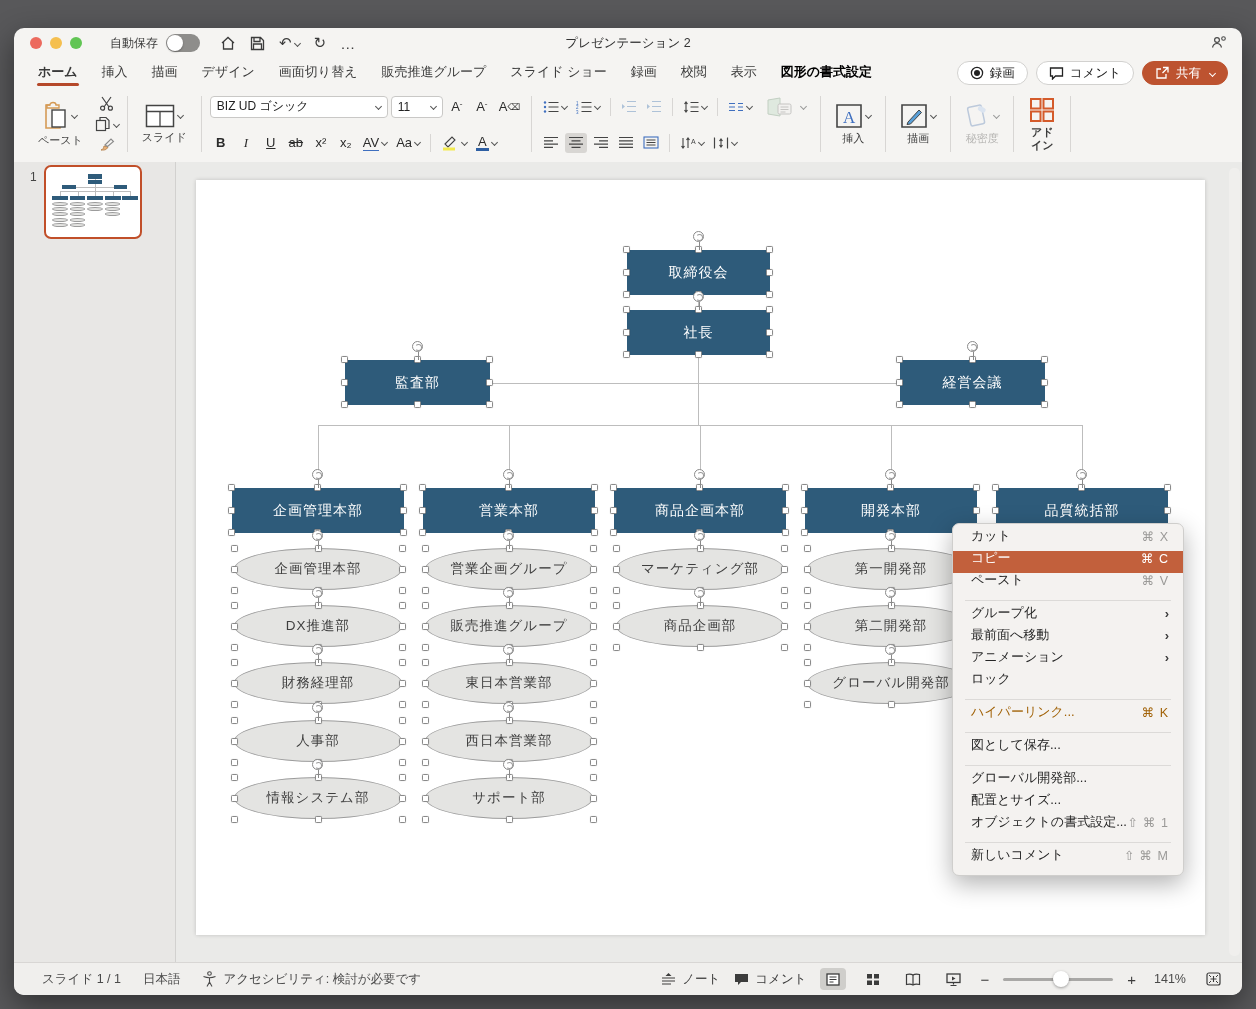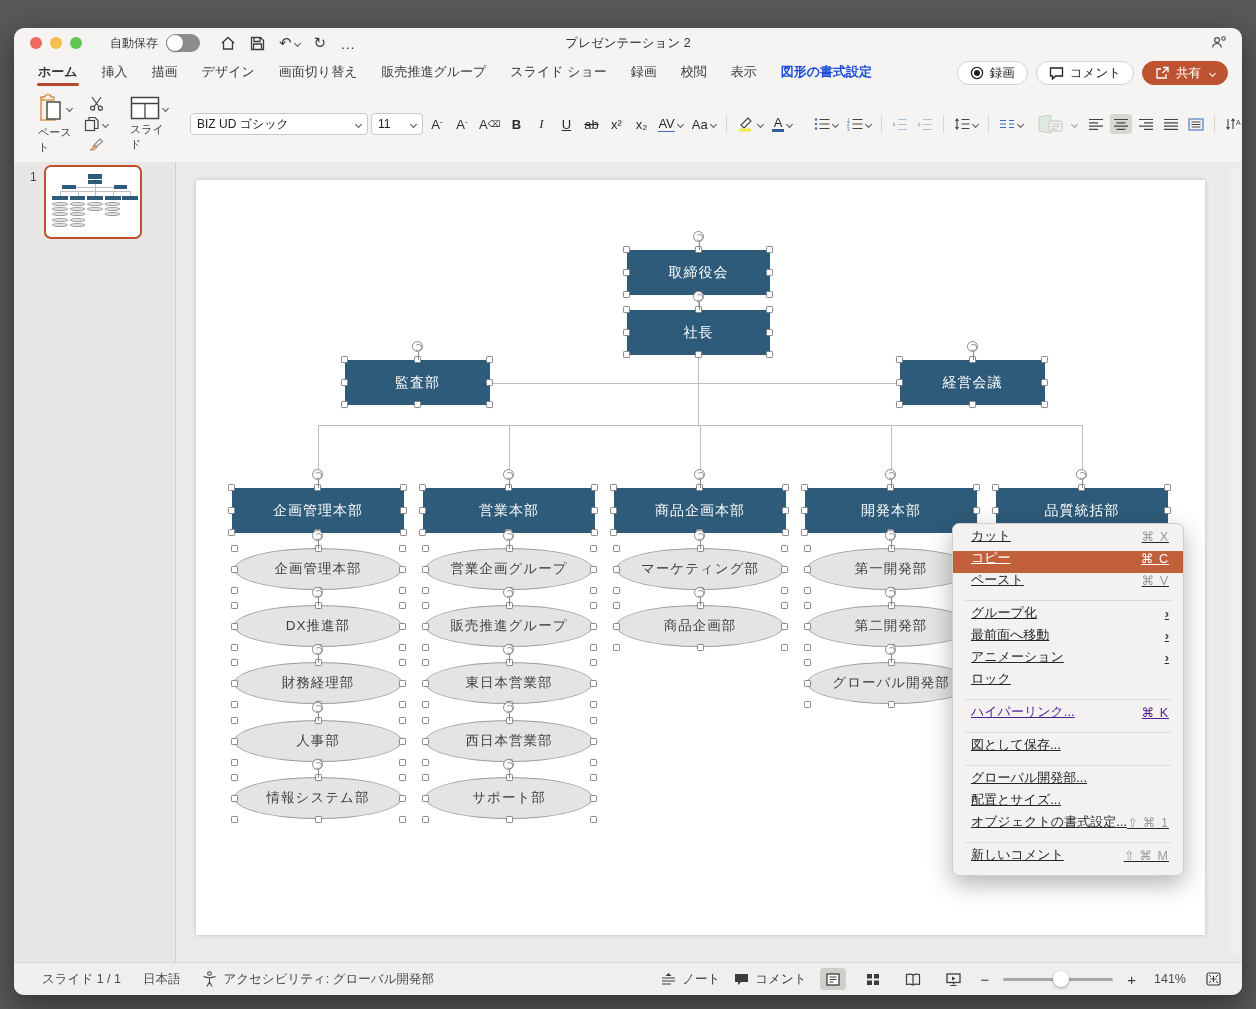--- a/index.html
+++ b/index.html
@@ -21,34 +21,34 @@
   .mag { width:9px; height:9px; border:1.4px solid #8a8a8a; border-radius:50%; position:relative; flex:0 0 auto; }
   .mag:after { content:""; position:absolute; width:4px; height:1.4px; background:#8a8a8a; transform:rotate(45deg); left:7px; top:8px; }
   .presence { position:absolute; right:14px; top:6px; }
 
   
   .tabrow { position:absolute; left:0; top:30px; width:100%; height:30px; display:flex; align-items:center; }
   .tabs { display:flex; align-items:center; gap:4px; margin-left:14px; }
   .tab { font-size:13px; color:#3a3a3a; padding:5px 10px 7px; position:relative; white-space:nowrap; cursor:default; }
   .tab.active { font-weight:bold; }
   .tab.active:after { content:""; position:absolute; left:9px; right:9px; bottom:2px; height:3px; border-radius:2px; background:#b5482a; }
-  .tab.accent { color:#1d4ed8; font-weight:bold; }
+  .tab.accent { color:#000000; font-weight:bold; }
   .tab-actions { margin-left:auto; margin-right:14px; display:flex; gap:8px; align-items:center; }
   .pill { display:flex; align-items:center; gap:6px; height:24px; padding:0 12px; border-radius:12px; background:#fff; border:1px solid #d2d1cf; font-size:12.5px; color:#222; }
   .pill.share { background:#bd5330; border-color:#bd5330; color:#fff; }
 
   
   .ribbon { position:absolute; left:0; top:60px; width:100%; height:74px; display:flex; align-items:stretch; padding:4px 10px 6px; }
   .rgroup { display:flex; align-items:center; padding:0 8px; }
   .rdiv { width:1px; background:#d8d6d4; margin:4px 0; }
   .bigbtn { display:flex; flex-direction:column; align-items:center; justify-content:center; gap:2px; font-size:11px; color:#3c3c3c; padding:2px 6px; border-radius:4px; }
   .bigbtn .lbl2 { line-height:1.15; text-align:center;font-weight:bold; }
   .smallcol { display:flex; flex-direction:column; gap:3px; margin-left:6px; }
   .sbtn { width:24px; height:18px; display:flex; align-items:center; justify-content:center; font-size:13px; color:#3c3c3c; }
-  .fontgrid { display:flex; flex-direction:row; gap:2px; justify-content:space-between; }
+  .fontgrid { display:flex; flex-direction:column; gap:15px; justify-content:space-between; }
   .frow { display:flex; align-items:center; gap:3px; }
   .combo { height:22px; background:#fff; border:1px solid #c9c8c6; border-radius:4px; display:flex; align-items:center; font-size:12px; color:#222; padding:0 6px; justify-content:space-between; }
   .fbtn { min-width:22px; height:20px; display:flex; align-items:center; justify-content:center; font-size:13px; color:#2b2b2b; border-radius:3px; padding:0 3px; }
   .fbtn.sel { background:#d8d6d3; }
   .chev { width:5px; height:5px; border-right:1.4px solid #555; border-bottom:1.4px solid #555; transform:rotate(45deg); margin-left:3px; flex:0 0 auto; }
   .chev.lite { border-color:#9a9a9a; }
   .gray { color:#b8b7b5 !important; }
   .smartart { display:flex; flex-direction:column; align-items:center; font-size:10.5px; color:#b3b2b0; line-height:1.2; padding:0 6px; }
   svg.ic { display:block; }
 
@@ -66,26 +66,26 @@
   .obox { position:absolute; display:flex; align-items:center; justify-content:center; font-size:14px; letter-spacing:1px; }
   .obox.dark { background:#2e5b7a; color:#fff; }
   .obox.light { background:#e4e4e2; border:1px solid #9c9c9c; color:#3e3e3e; font-size:13.5px; }
   .handle { position:absolute; width:7px; height:7px; background:#fff; border:1px solid #8a8a8a; border-radius:1.5px; box-shadow:0 0 1px rgba(0,0,0,.25); }
   .rot { position:absolute; width:11px; height:11px; background:#fff; border:1px solid #8a8a8a; border-radius:50%; left:50%; margin-left:-6px; top:-19px; }
   .rot:after { content:""; position:absolute; left:2px; top:2px; width:5px; height:5px; border:1px solid #9a9a9a; border-left-color:transparent; border-radius:50%; }
   .rotline { position:absolute; width:1px; height:8px; background:#8a8a8a; left:50%; top:-8px; }
 
   
   .ctxmenu { position:absolute; left:938px; top:495px; width:232px; background:#f4f2f0; border:1px solid #cfcecc; border-radius:7px; box-shadow:0 8px 24px rgba(0,0,0,.3); padding:5px 0; z-index:60; }
-  .mi { height:22px; display:flex; align-items:center; padding:0 14px 8px 18px; font-size:13px; color:#262626;text-decoration:underline; }
+  .mi { height:22px; display:flex; align-items:center; padding:0 14px 8px 18px; font-size:13px; color:#262626; }
   .mi .sc { margin-left:auto; color:#9b9a98; font-size:12.5px; letter-spacing:1px; }
   .mi .sub { margin-left:auto; color:#3c3c3c; font-weight:bold; font-size:13px; }
   .mi.hl { background:#c2603c; }
   .mi.hl, .mi.hl .sc { color:#fff; }
-  .mi.dis, .mi.dis .sc { color:#4c1d95; }
+  .mi.dis, .mi.dis .sc { color:#a16207; }
   .msep { height:1px; background:#dcdad8; margin:5px 12px; }
 
   
   .statusbar { position:absolute; left:0; bottom:0; width:100%; height:33px; background:#f0efed; border-top:1px solid #d8d6d4; display:flex; align-items:center; font-size:12.5px; color:#4a4a4a; }
   .sb-left { display:flex; align-items:center; gap:22px; margin-left:28px; }
   .sb-acc { display:flex; align-items:center; gap:6px; }
   .sb-right { margin-left:auto; margin-right:16px; display:flex; align-items:center; gap:14px; }
   .sb-btn { display:flex; align-items:center; gap:6px; color:#3c3c3c; }
   .viewbtn { width:26px; height:22px; display:flex; align-items:center; justify-content:center; border-radius:4px; }
   .viewbtn.sel { background:#cfcecb; }
@@ -570,21 +570,21 @@
 
   <div class="statusbar">
     <div class="sb-left">
       <span>スライド 1 / 1</span>
       <span>日本語</span>
       <span class="sb-acc">
         <svg class="ic" width="15" height="16" viewBox="0 0 15 16">
             <circle cx="7.5" cy="2.5" r="1.8" fill="none" stroke="#4a4a4a" stroke-width="1.1"></circle>
             <path d="M1.5 5.5c2 .8 4 1.2 6 1.2s4-.4 6-1.2 M7.5 7v4l-2.5 4.5 M7.5 11l2.5 4.5" fill="none" stroke="#4a4a4a" stroke-width="1.1"></path>
           </svg>
-        <span>アクセシビリティ: グローバル開発部</span>
+        <span>アクセシビリティ: 検討が必要です</span>
       </span>
     </div>
     <div class="sb-right">
       <span class="sb-btn">
         <svg class="ic" width="15" height="12" viewBox="0 0 15 12">
             <path d="M7.5 0 4.5 3h6z" fill="#3c3c3c"></path>
             <path d="M1 5h13M1 8h13M1 11h9" stroke="#3c3c3c" stroke-width="1.2"></path>
           </svg>
         <span>ノート</span>
       </span>

